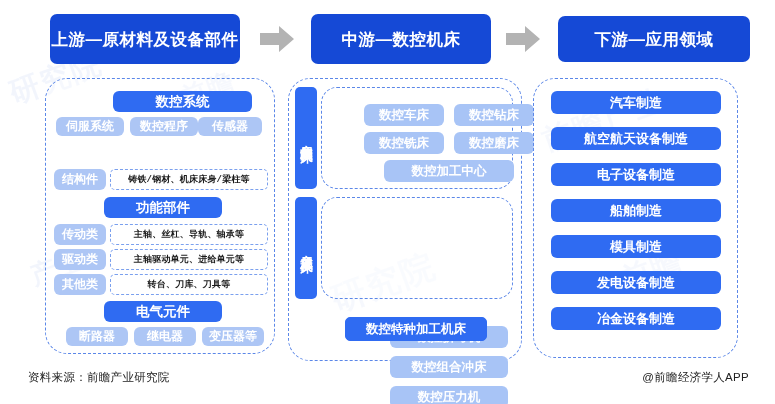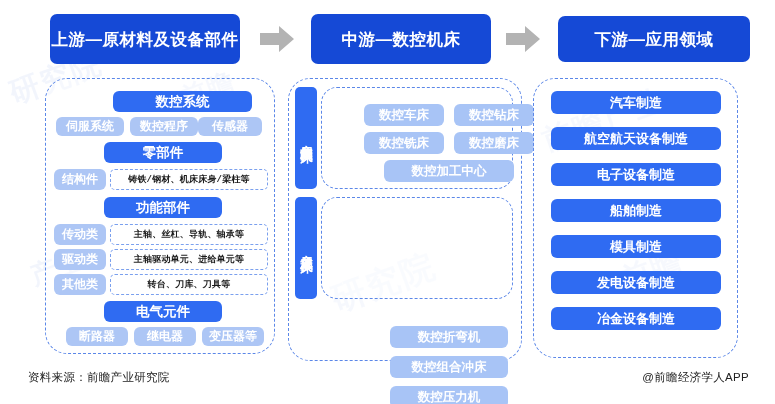--- a/index.html
+++ b/index.html
@@ -202,21 +202,20 @@
 
 <div class="cols">
 
   <div class="col col-left">
     <div class="lc">
       <div class="pill pill-primary l-title t-cnc">数控系统</div>
       <div class="pill pill-soft l-sub s-servo">伺服系统</div>
       <div class="pill pill-soft l-sub s-prog">数控程序</div>
       <div class="pill pill-soft l-sub s-sensor">传感器</div>
 
-      <div class="pill pill-primary l-title t-parts">零部件</div>
 
       <div class="r-struct">
         <div class="pill pill-soft r-label">结构件</div>
         <div class="r-detail">铸铁/钢材、机床床身/梁柱等</div>
       </div>
 
       <div class="pill pill-primary l-title t-func">功能部件</div>
 
       <div class="r-trans">
         <div class="pill pill-soft r-label">传动类</div>
@@ -249,20 +248,21 @@
         <div class="pill m-item mi-center">数控加工中心</div>
       </div>
 
       <div class="vbar vbar-form">金属成形机床</div>
       <div class="subbox sb-form">
         <div class="pill m-item mi-bend">数控折弯机</div>
         <div class="pill m-item mi-punch">数控组合冲床</div>
         <div class="pill m-item mi-press">数控压力机</div>
       </div>
 
+      <div class="pill mi-special" style="position:absolute;">数控特种加工机床</div>
     </div>
   </div>
 
   <div class="col col-right">
     <div class="rc">
       <div class="pill r-item" style="top:12px;">汽车制造</div>
       <div class="pill r-item" style="top:48px;">航空航天设备制造</div>
       <div class="pill r-item" style="top:84px;">电子设备制造</div>
       <div class="pill r-item" style="top:120px;">船舶制造</div>
       <div class="pill r-item" style="top:156px;">模具制造</div>

